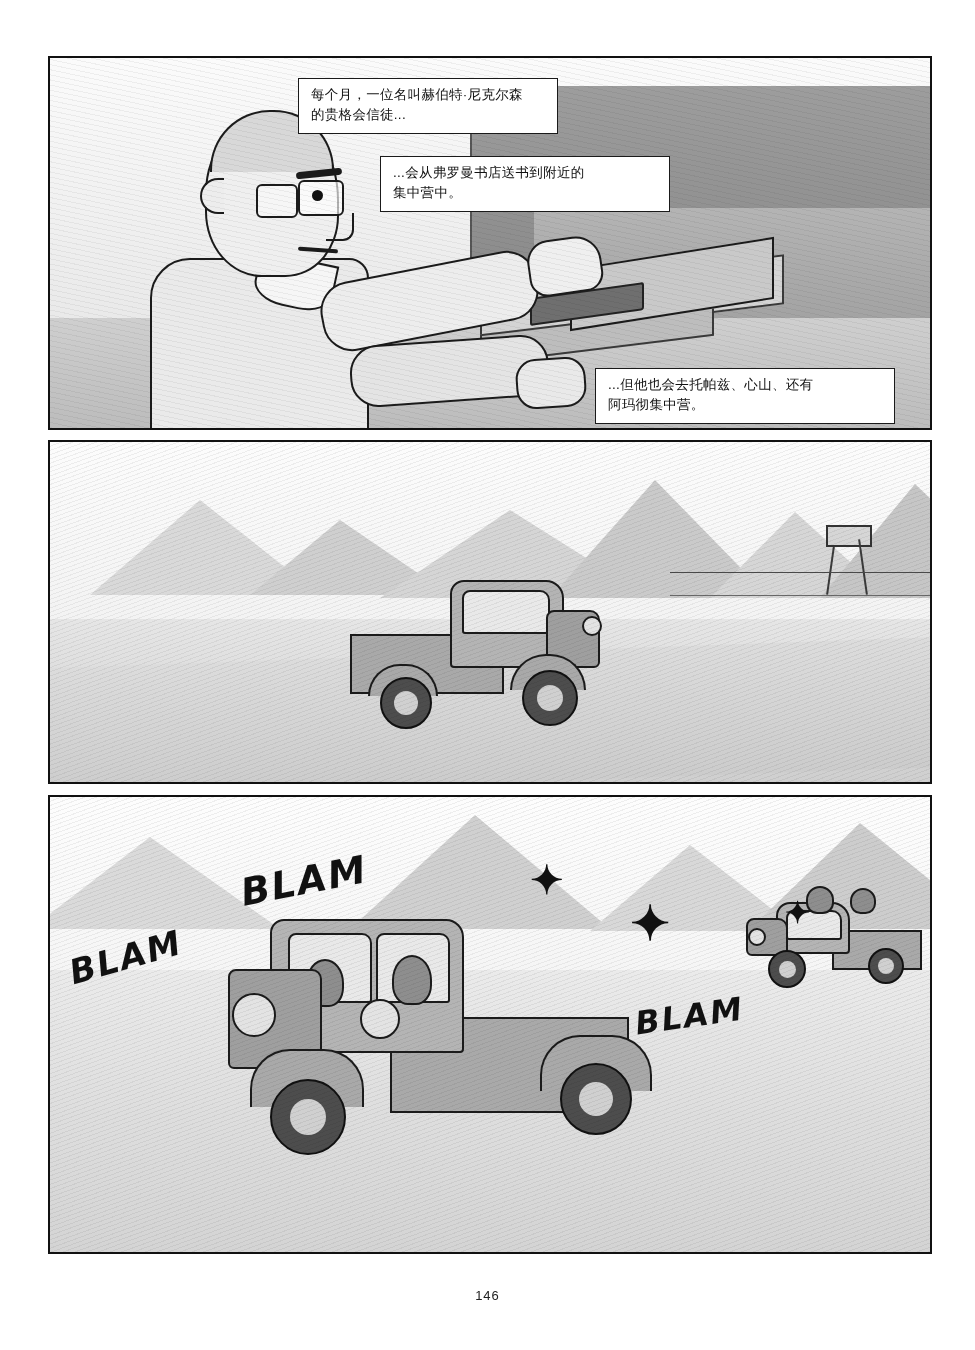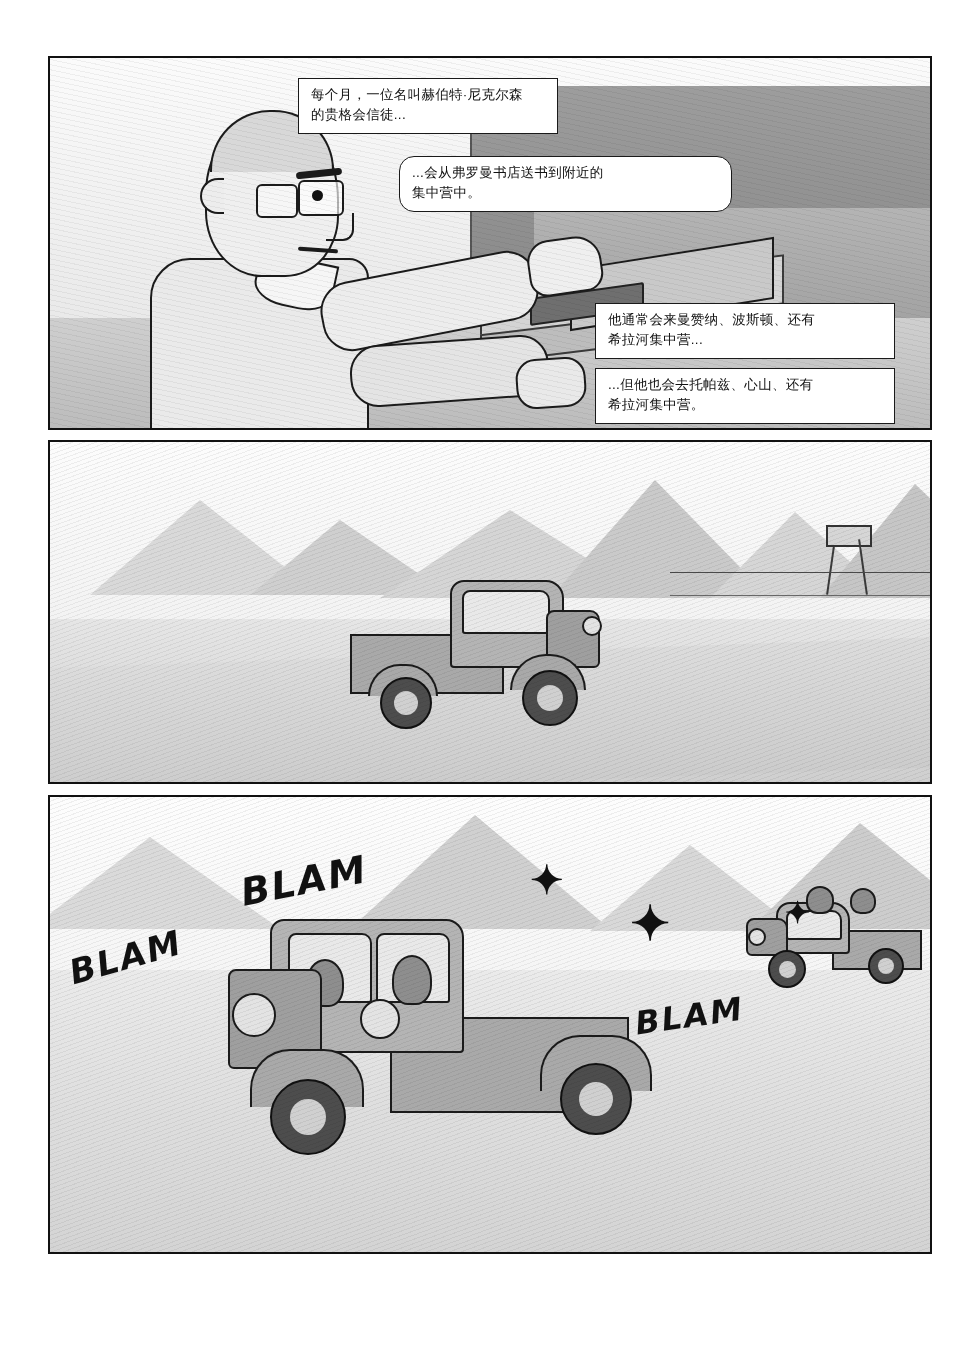--- a/index.html
+++ b/index.html
@@ -60,21 +60,21 @@
     font-size: 13.5px;
     line-height: 1.5;
     color: #111;
     white-space: pre-line;
     box-sizing: border-box;
     letter-spacing: 0.3px;
   }
 
   
   #cap-1 { left: 248px; top: 20px;  width: 260px; }
-  #cap-2 { left: 349px; top: 98px;  width: 333px; border-radius: 15px; }
+  #cap-2 { left: 330px; top: 98px;  width: 290px; }
   #cap-3 { left: 545px; top: 245px; width: 300px; }
   #cap-4 { left: 545px; top: 310px; width: 300px; }
   
   #cap-5 { left: 37px;  top: 20px;  width: 400px; }
   
   #cap-6 { left: 38px;  top: 22px;  width: 190px; }
   #cap-7 { left: 465px; top: 365px; width: 320px; }
 
   
   .sfx {
@@ -350,24 +350,22 @@
     <div class="p1-pupil"></div>
     <div class="p1-nose"></div>
     <div class="p1-mouth"></div>
 
     <div class="hatch"></div>
 
     <div class="caption" id="cap-1">每个月，一位名叫赫伯特·尼克尔森
 的贵格会信徒...</div>
     <div class="caption" id="cap-2">...会从弗罗曼书店送书到附近的
 集中营中。</div>
-    <div class="caption" id="cap-3">他通常会来曼赞纳、波斯顿、还有
-希拉河集中营...</div>
     <div class="caption" id="cap-4">...但他也会去托帕兹、心山、还有
-希拉河集中营。</div>
+阿玛彻集中营。</div>
   </div>
 
   <div class="panel" id="panel-2">
     <div class="p2-sky"></div>
 
     <div style="position:absolute;left:40px;top:58px;width:0;height:0;border-left:110px solid transparent;border-right:120px solid transparent;border-bottom:95px solid #d9d9d9;"></div>
     <div style="position:absolute;left:200px;top:78px;width:0;height:0;border-left:90px solid transparent;border-right:110px solid transparent;border-bottom:75px solid #cfcfcf;"></div>
     <div style="position:absolute;left:330px;top:68px;width:0;height:0;border-left:130px solid transparent;border-right:140px solid transparent;border-bottom:88px solid #d5d5d5;"></div>
     <div style="position:absolute;left:500px;top:38px;width:0;height:0;border-left:105px solid transparent;border-right:115px solid transparent;border-bottom:118px solid #cacaca;"></div>
     <div style="position:absolute;left:660px;top:70px;width:0;height:0;border-left:85px solid transparent;border-right:95px solid transparent;border-bottom:86px solid #d6d6d6;"></div>
@@ -440,13 +438,14 @@
     <div class="spark" style="left:735px;top:98px;font-size:30px;">✦</div>
 
     <div class="hatch-fine"></div>
 
     <div class="sfx" id="sfx-1">BLAM</div>
     <div class="sfx" id="sfx-2">BLAM</div>
     <div class="sfx" id="sfx-3">BLAM</div>
 
   </div>
 
+  <div id="page-number">146</div>
 </div>
 
 </body></html>

